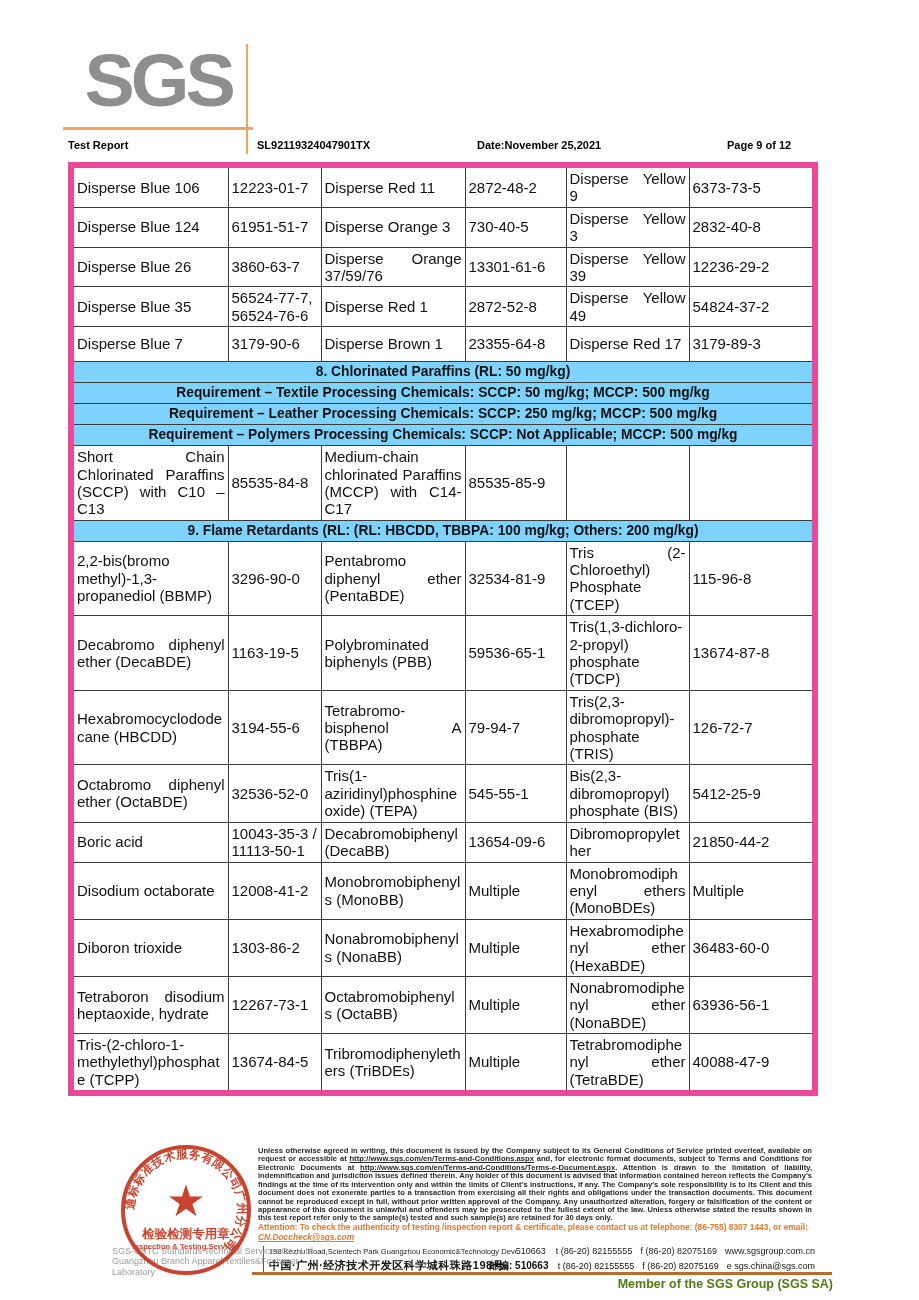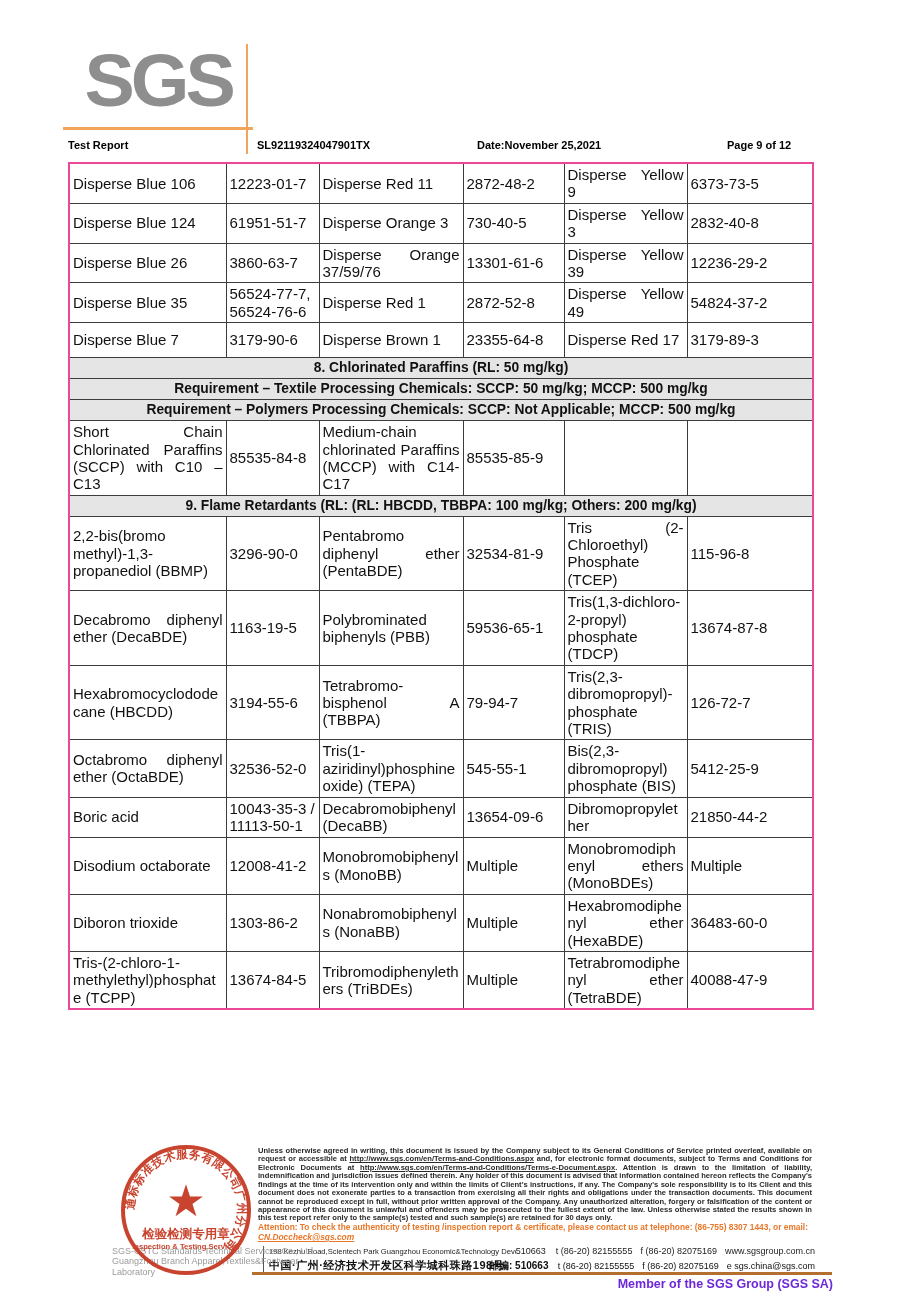--- a/index.html
+++ b/index.html
@@ -19,25 +19,25 @@
   .doc-header span { position:absolute; white-space:nowrap; }
   .h-title  { left:68px; }
   .h-number { left:257px; }
   .h-date   { left:477px; }
   .h-page   { left:727px; }
 
   
   table.report { position:absolute; left:68px; top:162px; width:744px;
                  border-collapse:collapse; table-layout:fixed;
                  font-size:15px; line-height:1.16; }
-  table.report { border:2px solid #ec4899; }
+  table.report { border:6px solid #ec4899; }
   table.report td { border:1px solid #3c3c3c; padding:2px 3px; vertical-align:middle;
                     overflow-wrap:break-word; word-wrap:break-word; }
   table.report td:nth-child(odd) { text-align:justify; }
-  td.sec { background:#e5e5e5; font-weight:bold; text-align:center !important;
+  td.sec { background:#7dd3fc; font-weight:bold; text-align:center !important;
            font-size:13.8px; height:21px; padding:1px 2px; }
   tbody.dyes td { height:35px; }
   tbody.sccp td { height:74px; }
   tbody.flame td { height:40px; }
 
   
   .company-lines { position:absolute; left:112px; top:1246px; width:215px;
                    font-size:9px; line-height:1.15; color:#9b9b9b; z-index:1; }
   .stamp { position:absolute; left:118px; top:1142px; z-index:2; opacity:0.93; }
 
@@ -56,21 +56,21 @@
   .addr-row2 { font-size:11px; color:#111; height:16px; }
   .addr-street1 { width:258px; overflow:hidden; }
   .addr-street2 { width:220px; font-weight:bold; letter-spacing:0.5px; }
   .addr-postal1 { width:42px; font-size:9px; }
   .addr-postal2 { width:80px; font-size:10px; font-weight:bold; }
   .addr-tel, .addr-fax { font-size:9px; margin-right:8px; }
   .addr-web, .addr-mail { font-size:9px; }
   .addr-row2 .addr-tel, .addr-row2 .addr-fax, .addr-row2 .addr-mail { font-size:9px; font-weight:normal; }
 
   .divider-line { position:absolute; left:252px; top:1272px; width:580px; height:2.5px; background:#b5702f; }
-  .member-note { position:absolute; right:86px; top:1277px; font-size:12.5px; font-weight:bold; color:#6d28d9; }
+  .member-note { position:absolute; right:86px; top:1277px; font-size:12.5px; font-weight:bold; color:#4d7c0f; }
 </style>
 </head>
 <body>
 
 <div class="page">
 
   <div class="logo-text">SGS</div>
   <div class="logo-hline"></div>
   <div class="logo-vline"></div>
 
@@ -135,20 +135,23 @@
       </tbody>
 
     <tbody>
       <tr>
         <td colspan="6" class="sec">8. Chlorinated Paraffins (RL: 50 mg/kg)</td>
       </tr>
       <tr>
         <td colspan="6" class="sec">Requirement – Textile Processing Chemicals: SCCP: 50 mg/kg; MCCP: 500 mg/kg</td>
       </tr>
       <tr>
+        <td colspan="6" class="sec">Requirement – Leather Processing Chemicals: SCCP: 250 mg/kg; MCCP: 500 mg/kg</td>
+      </tr>
+      <tr>
         <td colspan="6" class="sec">Requirement – Polymers Processing Chemicals: SCCP: Not Applicable; MCCP: 500 mg/kg</td>
       </tr>
     </tbody>
 
     <tbody class="sccp">
         <tr>
           <td>Short Chain Chlorinated Paraffins (SCCP) with C10 – C13</td>
           <td>85535-84-8</td>
           <td>Medium-chain chlorinated Paraffins (MCCP) with C14-C17</td>
           <td>85535-85-9</td>
@@ -212,20 +215,28 @@
           <td>Monobromodiphenyl ethers (MonoBDEs)</td>
           <td>Multiple</td>
         </tr>
         <tr>
           <td>Diboron trioxide</td>
           <td>1303-86-2</td>
           <td>Nonabromobiphenyls (NonaBB)</td>
           <td>Multiple</td>
           <td>Hexabromodiphenyl ether (HexaBDE)</td>
           <td>36483-60-0</td>
+        </tr>
+        <tr>
+          <td>Tetraboron disodium heptaoxide, hydrate</td>
+          <td>12267-73-1</td>
+          <td>Octabromobiphenyls (OctaBB)</td>
+          <td>Multiple</td>
+          <td>Nonabromodiphenyl ether (NonaBDE)</td>
+          <td>63936-56-1</td>
         </tr>
         <tr>
           <td>Tris-(2-chloro-1-methylethyl)phosphate (TCPP)</td>
           <td>13674-84-5</td>
           <td>Tribromodiphenylethers (TriBDEs)</td>
           <td>Multiple</td>
           <td>Tetrabromodiphenyl ether (TetraBDE)</td>
           <td>40088-47-9</td>
         </tr>
       </tbody>

